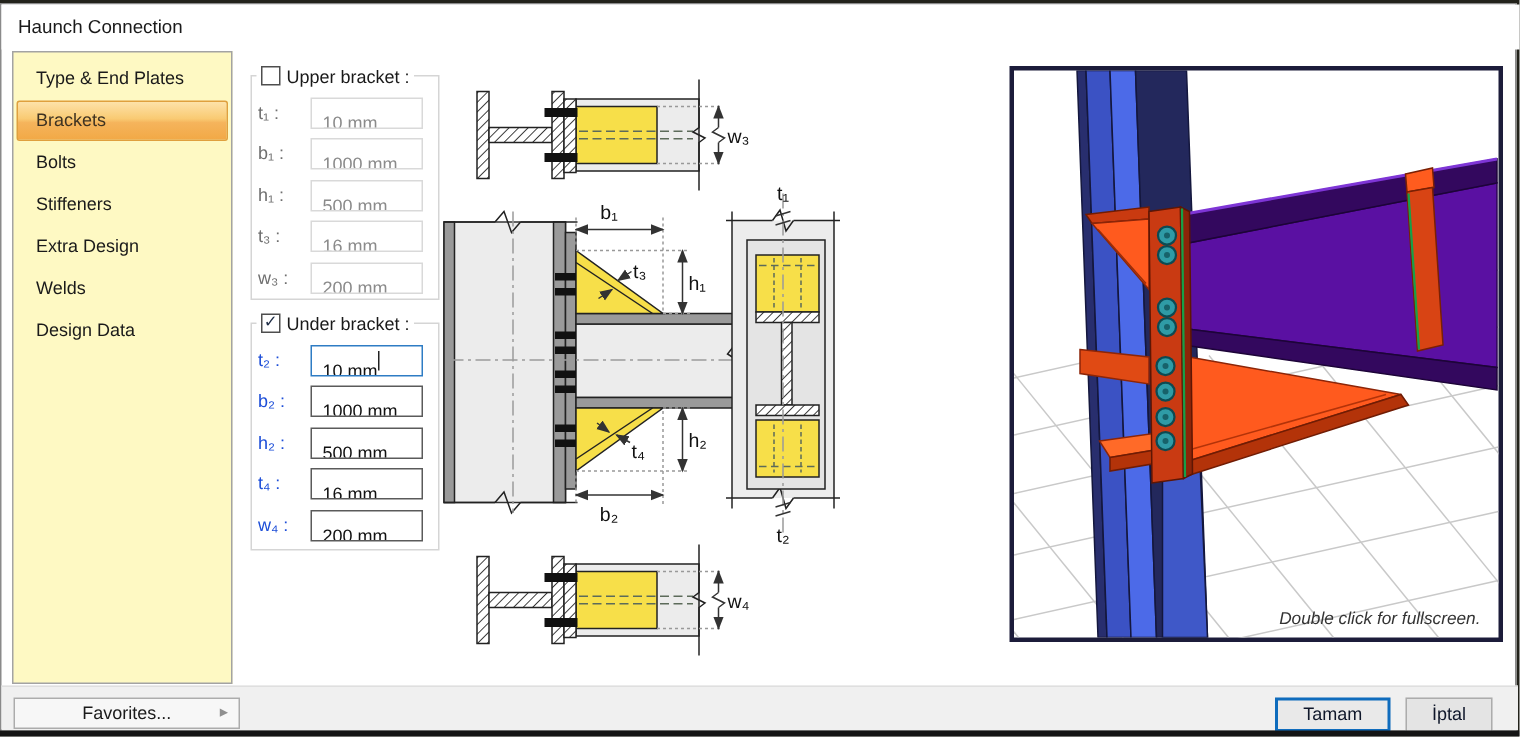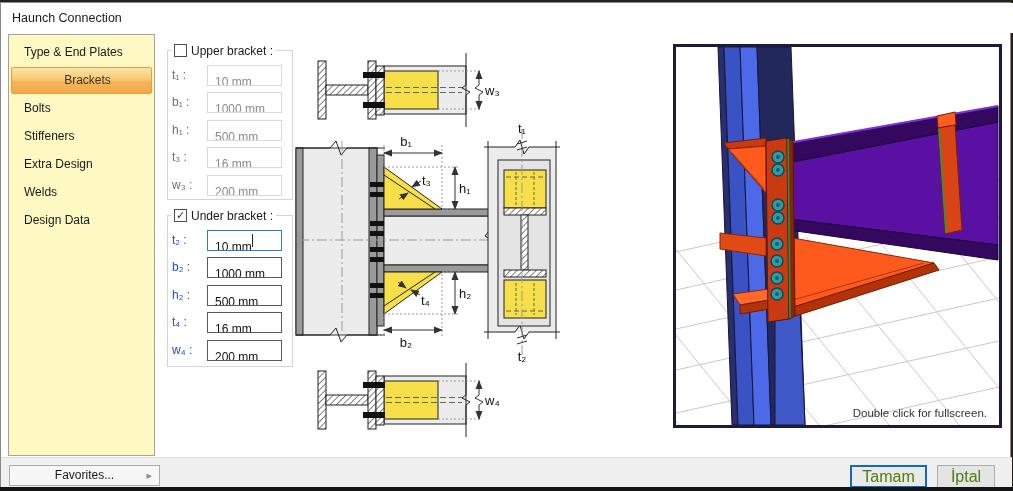--- a/index.html
+++ b/index.html
@@ -18,30 +18,30 @@
   .title{position:absolute;left:11px;top:8px;font-size:12.5px;color:#1a1a1a;}
   .closebtn{position:absolute;right:9px;top:4px;width:24px;height:22px;
     font-size:15px;color:#2c2c2c;text-align:center;line-height:22px;cursor:default;}
   
   .sidebar{position:absolute;left:7px;top:31px;width:147px;height:422px;
     border:1px solid #a3a3a3;background:#fef9c3;box-sizing:border-box;padding-top:3px;}
   .side-item{height:25px;line-height:25px;margin:1px 2px;padding-left:12px;
     font-size:12px;color:#1a1a1a;border:1px solid transparent;border-radius:2px;}
   .side-item.selected{
     background:linear-gradient(180deg,#fde2a9 0%,#f9ca72 45%,#f5b45c 55%,#f2a946 100%);
-    border:1px solid #dfa03e;color:#3f3322;text-align:center;}
+    border:1px solid #dfa03e;color:#3f3322;}
   
   .footer{position:absolute;left:0;top:454px;width:1011px;height:29px;
     background:#f0f0f0;border-top:1px solid #dfdfdf;}
   .fav-btn{position:absolute;left:8px;top:462px;width:151px;height:21px;
     background:#f7f7f7;border:1px solid #acacac;box-sizing:border-box;
     font-size:12px;color:#1a1a1a;text-align:center;line-height:19px;}
   .fav-arrow{position:absolute;right:7px;top:0px;color:#8f8f8f;font-size:11px;line-height:19px;}
   .btn{position:absolute;top:462px;height:23px;background:#e4e4e4;
-    font-size:16px;color:#4d7c0f;text-align:center;line-height:21px;box-sizing:border-box;}
+    font-size:12px;color:#0f172a;text-align:center;line-height:21px;box-sizing:border-box;}
   .btn-ok{left:849px;width:77px;border:2px solid #0f6cbd;line-height:19px;background:#e9e9e9;}
   .btn-cancel{left:936px;width:58px;border:1px solid #acacac;}
   
   .group{position:absolute;left:166px;width:126px;border:1px solid #d5d5d5;box-sizing:border-box;background:#fff;}
   .group-upper{top:47px;height:150px;}
   .group-under{top:212px;height:152px;}
   .group-head{position:absolute;top:-9px;left:3px;background:#fff;padding:0 3px;
     display:flex;align-items:center;gap:4px;height:17px;}
   .cb{width:13px;height:13px;border:1px solid #4e4e4e;background:#fff;box-sizing:border-box;
     font-size:11px;line-height:11px;text-align:center;color:#1f2d46;}
@@ -54,21 +54,21 @@
     font-size:12px;padding:12px 0 0 7px;color:#111;background:#fff;outline:none;}
   .field.dis{border:1px solid #d9d9d9;color:#8b8b8b;}
   .field.focused{border:1.5px solid #2e7cc4;}
   .r0{top:14px}.r1{top:41px}.r2{top:69px}.r3{top:96px}.r4{top:124px}
   .caret{position:absolute;left:45px;top:4px;width:1px;height:13px;background:#222;}
   
   .diagram{position:absolute;left:293px;top:38px;}
   
   .viewport{position:absolute;left:672px;top:41px;width:329px;height:384px;
     border:3px solid #1c1c3a;background:#fff;box-sizing:border-box;}
-  .vp-hint{position:absolute;right:12px;bottom:6px;font-size:11.5px;color:#333;}
+  .vp-hint{position:absolute;right:12px;bottom:6px;font-size:11.5px;color:#333;font-style:italic;}
   .botstrip{position:absolute;left:0;bottom:0;width:100%;height:4px;background:#141414;}
 </style>
 </head>
 <body>
 
 <div class="dialog">
 
   <div class="titlebar">
     <div class="title">Haunch Connection</div>
     <div class="closebtn">✕</div>

